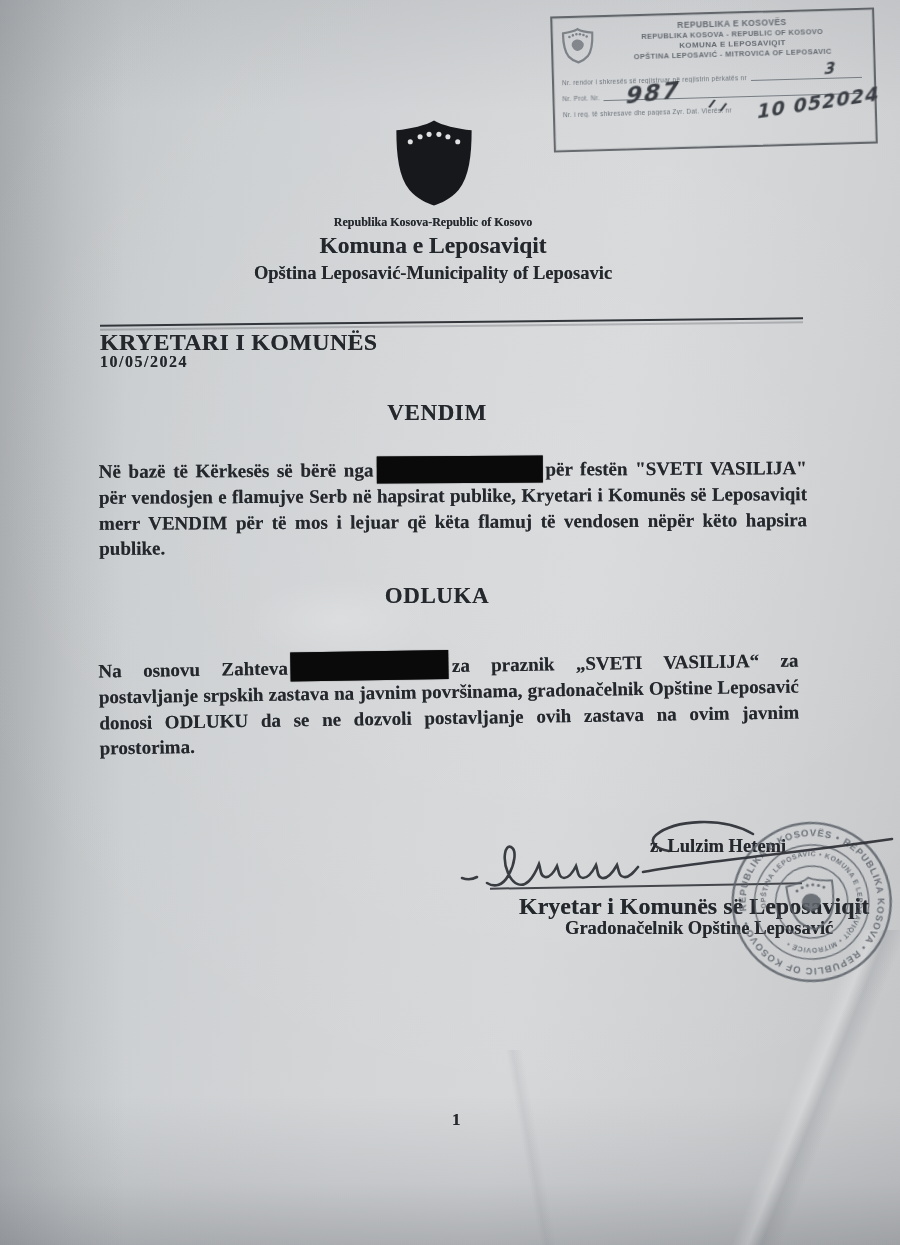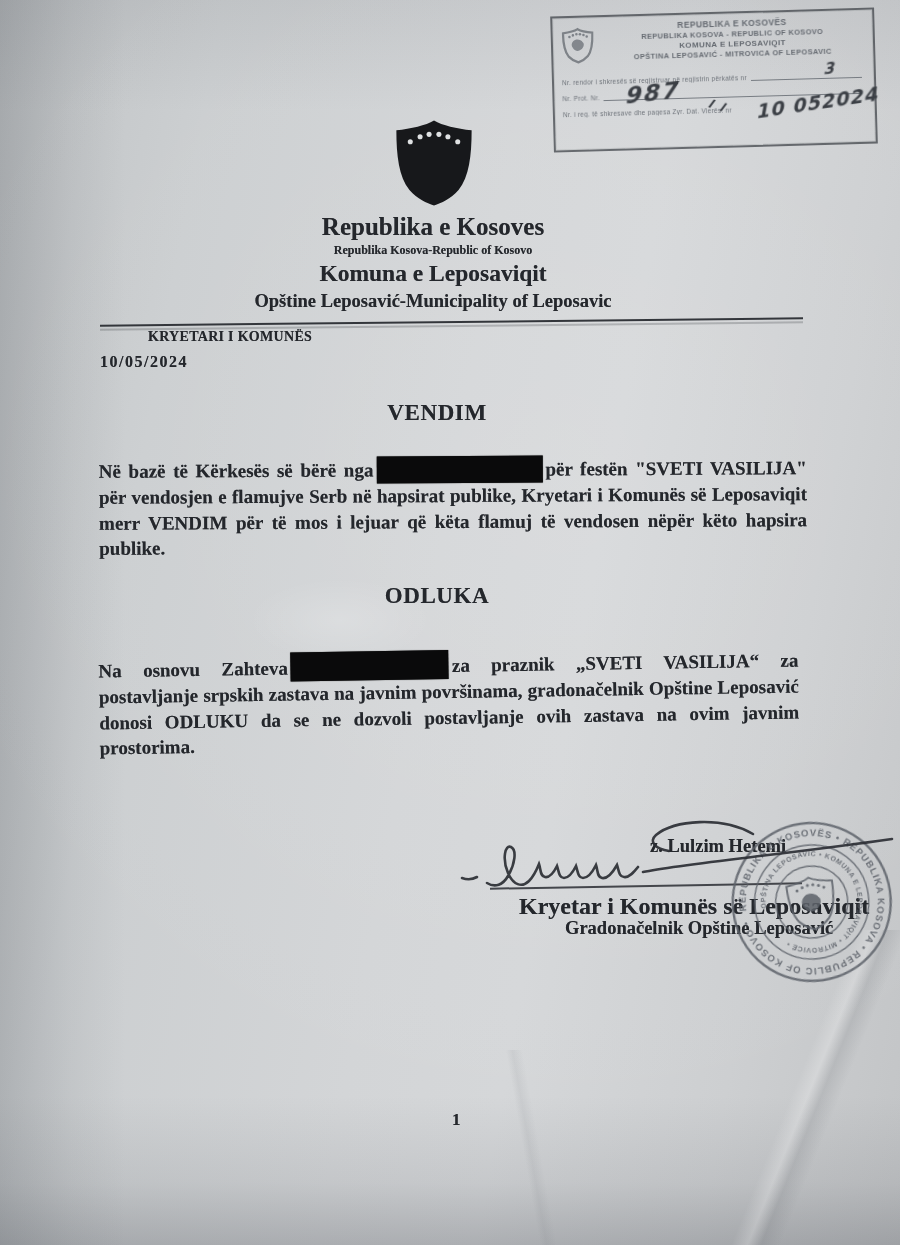--- a/index.html
+++ b/index.html
@@ -53,21 +53,21 @@
   
   .emblem{left:393px;top:118px;z-index:3;}
   .letterhead{left:63px;top:213px;width:740px;text-align:center;line-height:1.12;z-index:3;}
   .lh1{font-size:25px;}
   .lh2{font-size:12px;margin-top:3px;}
   .lh3{font-size:23.5px;margin-top:3px;}
   .lh4{font-size:18.5px;margin-top:4px;}
 
   .rule{left:100px;top:321px;width:703px;height:2px;background:#33363b;transform:rotate(-0.6deg);
     box-shadow:0 4px 0 rgba(51,54,59,0.25);z-index:3;}
-  .office-title{left:100px;top:329px;font-size:14px;letter-spacing:0.3px;z-index:3;margin-left:48px;}
+  .office-title{left:100px;top:329px;font-size:24px;letter-spacing:0.3px;z-index:3;}
   .office-date{left:100px;top:353px;font-size:16px;letter-spacing:1.5px;z-index:3;}
 
   .sec-title{left:97px;width:680px;text-align:center;font-size:23px;letter-spacing:0.6px;z-index:3;font-family:Liberation Serif, serif;}
   .t-vendim{top:400px;}
   .t-odluka{top:583px;text-align:center;}
 
   .body-par{left:99px;width:708px;font-size:19px;line-height:25.5px;text-align:justify;z-index:3;}
   .p-vendim{top:456px;transform:rotate(-0.3deg);}
   .p-odluka{top:650px;width:700px;transform:rotate(-0.9deg);}
   .redact{display:inline-block;background:#0a0a0b;vertical-align:-7px;margin:0 3px;
@@ -146,24 +146,23 @@
           <circle cx="33" cy="23" r="3.1"></circle>
           <circle cx="44" cy="20" r="3.1"></circle>
         <circle cx="56" cy="20" r="3.1"></circle>
           <circle cx="67" cy="23" r="3.1"></circle>
           <circle cx="79" cy="29" r="3.1"></circle>
       </g>
     </svg>
   </div>
 
   <div class="abs letterhead ink">
-    <div class="lh1">Republika e Kosoves</div>
     <div class="lh2">Republika Kosova-Republic of Kosovo</div>
     <div class="lh3">Komuna e Leposaviqit</div>
-    <div class="lh4">Opštine Leposavić-Municipality of Leposavic</div>
+    <div class="lh4">Opština Leposavić-Municipality of Leposavic</div>
   </div>
 
   <div class="abs rule"></div>
   <div class="abs office-title ink">KRYETARI I KOMUNËS</div>
   <div class="abs office-date ink">10/05/2024</div>
 
   <div class="abs sec-title t-vendim ink">VENDIM</div>
   <div class="abs body-par p-vendim ink">
     <span>Në bazë të Kërkesës së bërë nga</span><span class="redact r1"></span><span>për festën "SVETI VASILIJA" për vendosjen e flamujve Serb në hapsirat publike, Kryetari i Komunës së Leposaviqit merr VENDIM për të mos i lejuar që këta flamuj të vendosen nëpër këto hapsira publike.</span>
   </div>

